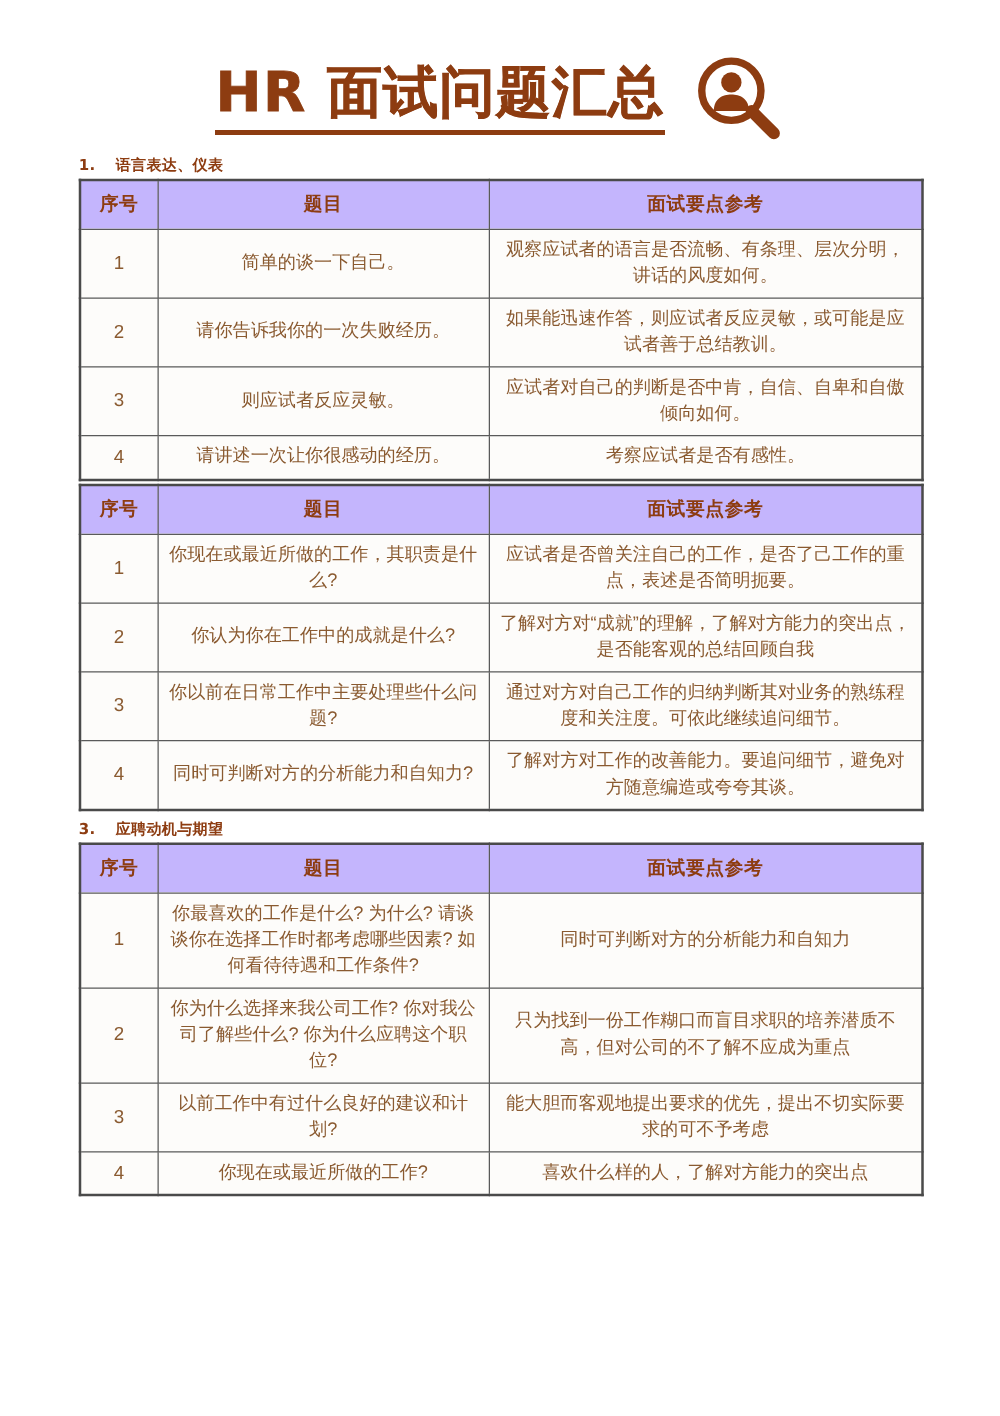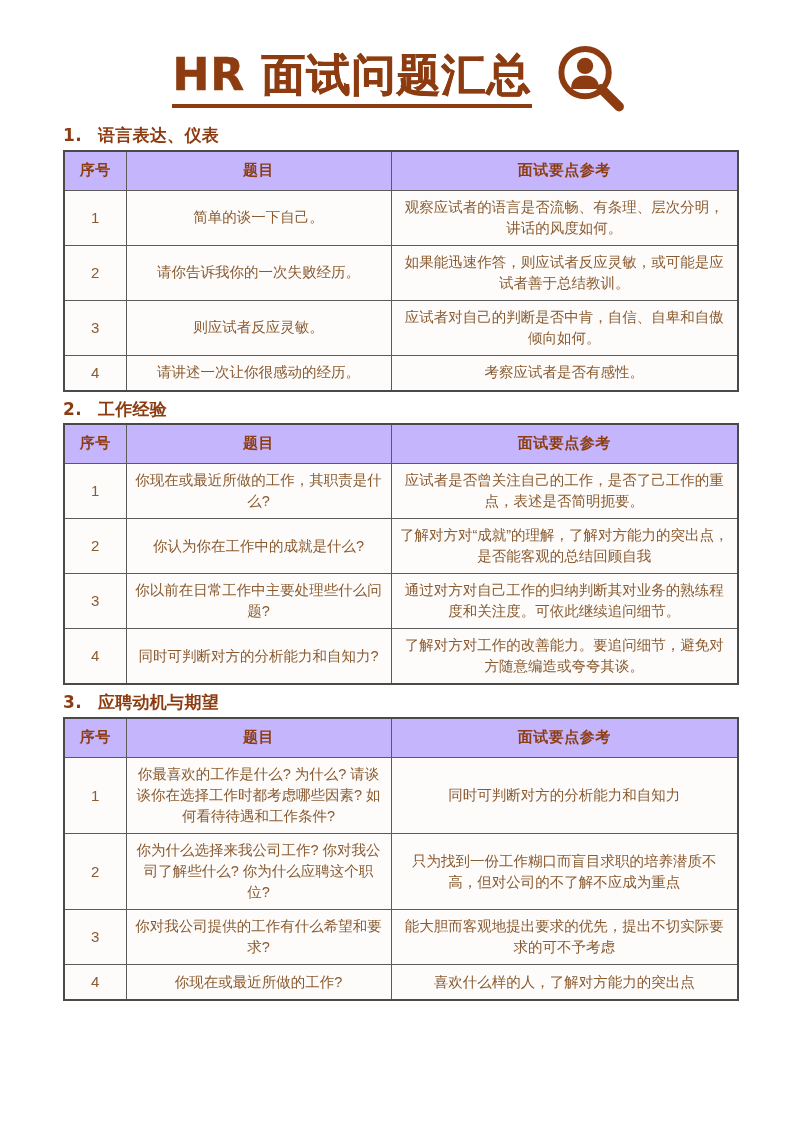--- a/index.html
+++ b/index.html
@@ -54,21 +54,21 @@
     flex: 0 0 auto;
     width: 74px;
     height: 74px;
     display: block;
   }
 
   
   .section { margin-bottom: 2px; }
   .section-heading {
     font-family: "DejaVu Sans", "Liberation Sans", sans-serif;
-    font-size: 17px;
+    font-size: 12px;
     font-weight: 700;
     color: #8d3c11;
     line-height: 1.35;
     margin: 6px 0 3px 0;
     white-space: nowrap;
     letter-spacing: 0.3px;
   }
   .section-heading .num { margin-right: 16px; }
 
   
@@ -167,21 +167,20 @@
             </tr>
             <tr>
               <td class="cell-no">4</td>
               <td class="cell-q">请讲述一次让你很感动的经历。</td>
               <td class="cell-a">考察应试者是否有感性。</td>
             </tr>
           </tbody>
         </table>
       </div>
       <div class="section">
-        <div class="section-heading"><span class="num">2.</span><span>工作经验</span></div>
         <table class="qtable">
           <colgroup>
             <col class="c-no">
             <col class="c-q">
             <col class="c-a">
           </colgroup>
           <thead>
             <tr>
               <th>序号</th>
               <th>题目</th>
@@ -233,21 +232,21 @@
               <td class="cell-q">你最喜欢的工作是什么? 为什么? 请谈谈你在选择工作时都考虑哪些因素? 如何看待待遇和工作条件?</td>
               <td class="cell-a">同时可判断对方的分析能力和自知力</td>
             </tr>
             <tr>
               <td class="cell-no">2</td>
               <td class="cell-q">你为什么选择来我公司工作? 你对我公司了解些什么? 你为什么应聘这个职位?</td>
               <td class="cell-a">只为找到一份工作糊口而盲目求职的培养潜质不高，但对公司的不了解不应成为重点</td>
             </tr>
             <tr>
               <td class="cell-no">3</td>
-              <td class="cell-q">你对我公司提供的工作有什么希望和要求?</td>
+              <td class="cell-q">以前工作中有过什么良好的建议和计划?</td>
               <td class="cell-a">能大胆而客观地提出要求的优先，提出不切实际要求的可不予考虑</td>
             </tr>
             <tr>
               <td class="cell-no">4</td>
               <td class="cell-q">你现在或最近所做的工作?</td>
               <td class="cell-a">喜欢什么样的人，了解对方能力的突出点</td>
             </tr>
           </tbody>
         </table>
       </div>

